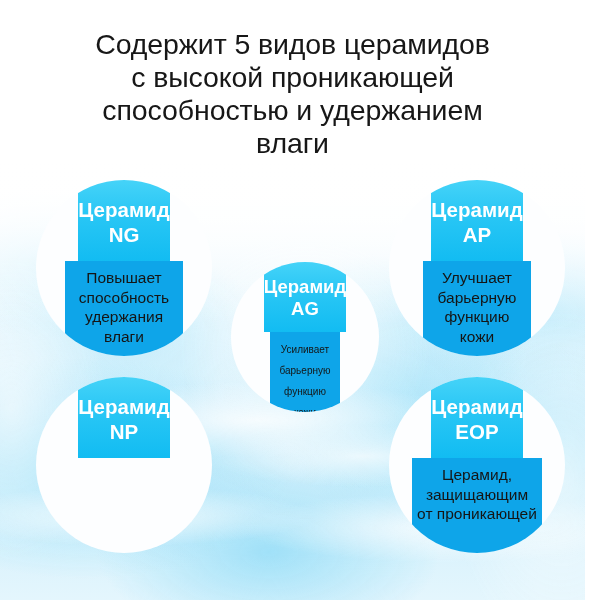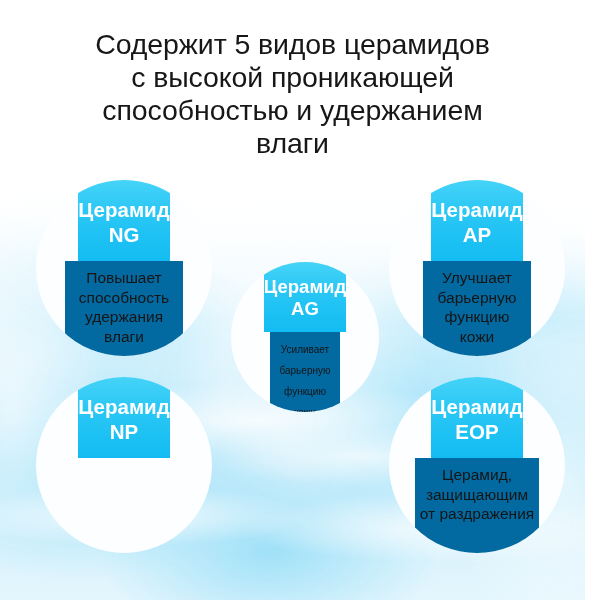--- a/index.html
+++ b/index.html
@@ -79,21 +79,21 @@
     display:flex;flex-direction:column;
     align-items:center;justify-content:center;
     color:#ffffff;
     font-weight:700;
     box-sizing:border-box;
   }
   .circle .cap .l1{display:block;}
   .circle .cap .l2{display:block;}
   .circle .body{
     flex:1 1 auto;
-    background:#0369a1;
+    background:#0ea5e9;
     display:flex;align-items:flex-start;justify-content:center;
     text-align:center;
     color:#151515;
     box-sizing:border-box;
     white-space:pre-line;
   }
 
   
   .c-big{width:176px;height:176px;}
   .c-big .cap{height:81px;padding-top:2px;font-size:20.5px;line-height:25px;}
@@ -168,16 +168,16 @@
     </div>
   </div>
 
   <div class="circle c-big" id="circle-eor">
     <div class="cap">
       <span class="l1">Церамид</span>
       <span class="l2">EOP</span>
     </div>
     <div class="body">Церамид,
 защищающим
-от раздражения</div>
+от проникающей</div>
   </div>
 
 </div>
 
 </body></html>

